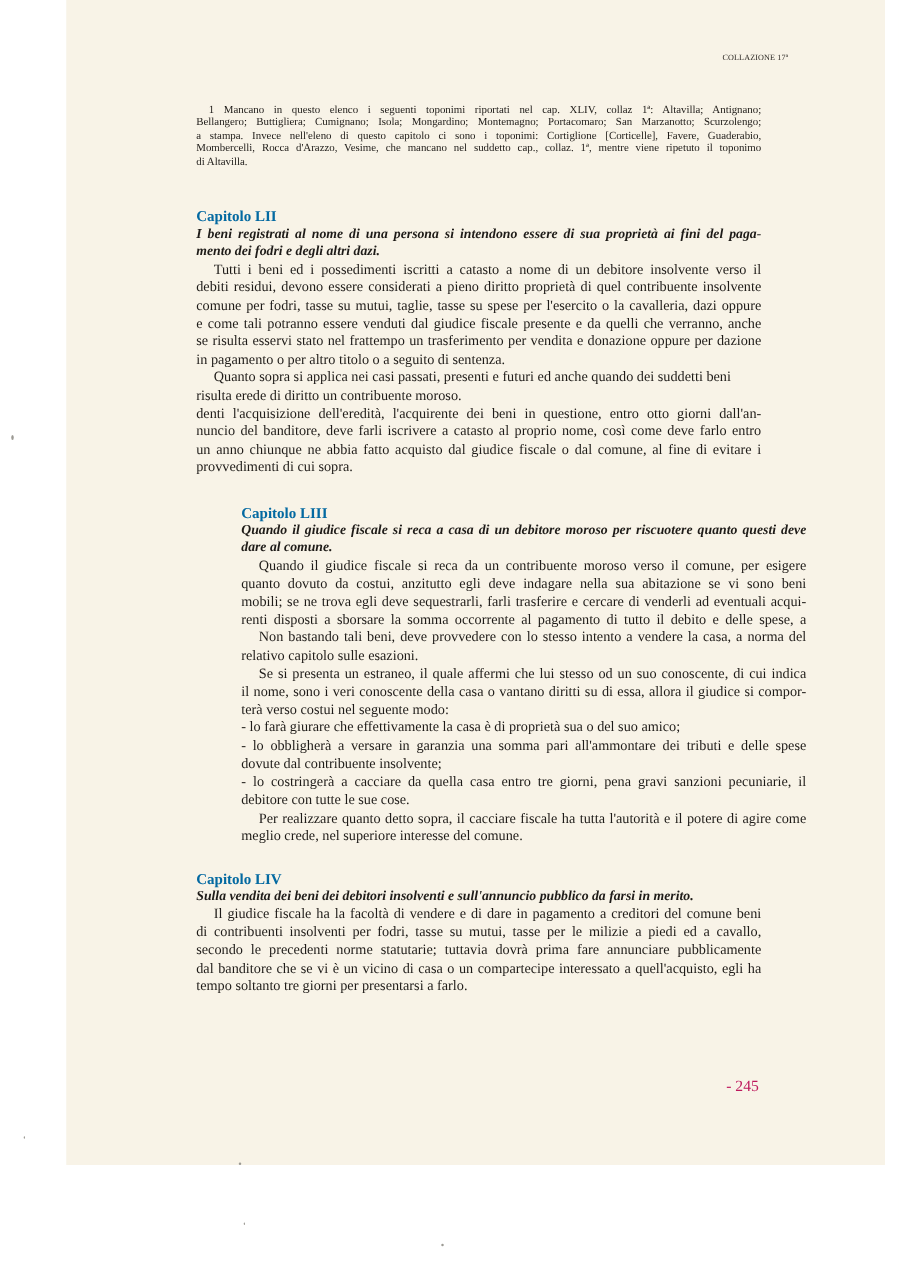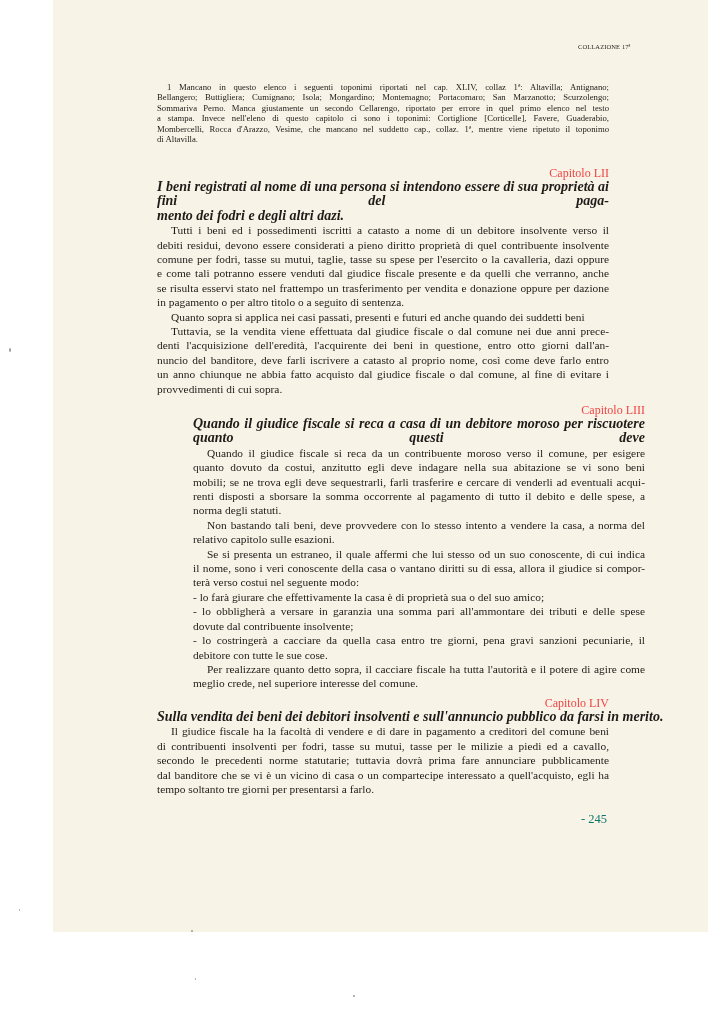--- a/index.html
+++ b/index.html
@@ -41,100 +41,99 @@
   }
   .footnote {
     top: 82px;
     font-size: 8.7px;
     line-height: 10.4px;
   }
   .footnote .line { white-space: nowrap; display: block; }
   .body-block .line { white-space: nowrap; display: block; }
   .justify { display: block; text-align: justify; text-align-last: justify; white-space: normal !important; }
   .chapter-title {
-    text-align: right;
+    text-align: left;
     font-size: 12px;
-    font-weight: normal;
+    font-weight: bold;
     line-height: 14px;
-    color: #ef4444;
+    color: #0369a1;
   }
   .chapter-subtitle {
     font-style: italic;
     font-weight: bold;
-    font-size: 14px;
+    font-size: 11px;
     line-height: 14.4px;
   }
   .para {
     font-size: 11.4px;
     line-height: 14.4px;
   }
   .page-number {
     position: absolute;
     left: 581px;
-    top: 812px;
+    top: 862px;
     font-family: "Liberation Serif", serif;
     font-size: 12.5px;
-    color: #0f766e;
+    color: #be185d;
   }
 </style>
 </head>
 <body>
 
 <div class="scan-page"></div>
 
 <div class="speck" style="left:9px;top:348px;width:2px;height:4px;"></div>
 <div class="speck" style="left:19px;top:909px;width:1px;height:2px;"></div>
 <div class="speck" style="left:191px;top:930px;width:2px;height:2px;"></div>
 <div class="speck" style="left:353px;top:995px;width:2px;height:2px;"></div>
 <div class="speck" style="left:195px;top:978px;width:1px;height:2px;"></div>
 
 <div class="running-head">COLLAZIONE 17ª</div>
 
 <div class="text-col footnote">
   <span class="line justify" style="text-indent:10px;">1   Mancano in questo elenco i seguenti toponimi riportati nel cap. XLIV, collaz 1ª: Altavilla; Antignano;</span>
   <span class="line justify">Bellangero; Buttigliera; Cumignano; Isola; Mongardino; Montemagno; Portacomaro; San Marzanotto; Scurzolengo;</span>
-  <span class="line justify">Sommariva Perno. Manca giustamente un secondo Cellarengo, riportato per errore in quel primo elenco nel testo</span>
   <span class="line justify">a stampa. Invece nell'eleno di questo capitolo ci sono i toponimi: Cortiglione [Corticelle], Favere, Guaderabio,</span>
   <span class="line justify">Mombercelli, Rocca d'Arazzo, Vesime, che mancano nel suddetto cap., collaz. 1ª, mentre viene ripetuto il toponimo</span>
   <span class="line">di Altavilla.</span>
 </div>
 
 <div class="text-col body-block" style="top:166px;">
   <div class="chapter-title">Capitolo LII</div>
   <div class="chapter-subtitle">
     <span class="line justify">I beni registrati al nome di una persona si intendono essere di sua proprietà ai fini del paga-</span>
     <span class="line">mento dei fodri e degli altri dazi.</span>
   </div>
   <div class="para">
     <span class="line justify" style="text-indent:14px;">Tutti i beni ed i possedimenti iscritti a catasto a nome di un debitore insolvente verso il</span>
     <span class="line justify">debiti residui, devono essere considerati a pieno diritto proprietà di quel contribuente insolvente</span>
     <span class="line justify">comune per fodri, tasse su mutui, taglie, tasse su spese per l'esercito o la cavalleria, dazi oppure</span>
     <span class="line justify">e come tali potranno essere venduti dal giudice fiscale presente e da quelli che verranno, anche</span>
     <span class="line justify">se risulta esservi stato nel frattempo un trasferimento per vendita e donazione oppure per dazione</span>
     <span class="line">in pagamento o per altro titolo o a seguito di sentenza.</span>
     <span class="line" style="padding-left:14px;">Quanto sopra si applica nei casi passati, presenti e futuri ed anche quando dei suddetti beni</span>
-    <span class="line justify" style="text-indent:14px;">Tuttavia, se la vendita viene effettuata dal giudice fiscale o dal comune nei due anni prece-</span>
+    <span class="line">risulta erede di diritto un contribuente moroso.</span>
     <span class="line justify">denti l'acquisizione dell'eredità, l'acquirente dei beni in questione, entro otto giorni dall'an-</span>
     <span class="line justify">nuncio del banditore, deve farli iscrivere a catasto al proprio nome, così come deve farlo entro</span>
     <span class="line justify">un anno chiunque ne abbia fatto acquisto dal giudice fiscale o dal comune, al fine di evitare i</span>
     <span class="line">provvedimenti di cui sopra.</span>
   </div>
 </div>
 
 <div class="text-col body-block" style="top:403px;margin-left:36px;">
   <div class="chapter-title">Capitolo LIII</div>
   <div class="chapter-subtitle">
     <span class="line justify">Quando il giudice fiscale si reca a casa di un debitore moroso per riscuotere quanto questi deve</span>
+    <span class="line">dare al comune.</span>
   </div>
   <div class="para">
     <span class="line justify" style="text-indent:14px;">Quando il giudice fiscale si reca da un contribuente moroso verso il comune, per esigere</span>
     <span class="line justify">quanto dovuto da costui, anzitutto egli deve indagare nella sua abitazione se vi sono beni</span>
     <span class="line justify">mobili; se ne trova egli deve sequestrarli, farli trasferire e cercare di venderli ad eventuali acqui-</span>
     <span class="line justify">renti disposti a sborsare la somma occorrente al pagamento di tutto il debito e delle spese, a</span>
-    <span class="line">norma degli statuti.</span>
     <span class="line justify" style="text-indent:14px;">Non bastando tali beni, deve provvedere con lo stesso intento a vendere la casa, a norma del</span>
     <span class="line">relativo capitolo sulle esazioni.</span>
     <span class="line justify" style="text-indent:14px;">Se si presenta un estraneo, il quale affermi che lui stesso od un suo conoscente, di cui indica</span>
     <span class="line justify">il nome, sono i veri conoscente della casa o vantano diritti su di essa, allora il giudice si compor-</span>
     <span class="line">terà verso costui nel seguente modo:</span>
     <span class="line">- lo farà giurare che effettivamente la casa è di proprietà sua o del suo amico;</span>
     <span class="line justify">- lo obbligherà a versare in garanzia una somma pari all'ammontare dei tributi e delle spese</span>
     <span class="line">dovute dal contribuente insolvente;</span>
     <span class="line justify">- lo costringerà a cacciare da quella casa entro tre giorni, pena gravi sanzioni pecuniarie, il</span>
     <span class="line">debitore con tutte le sue cose.</span>

